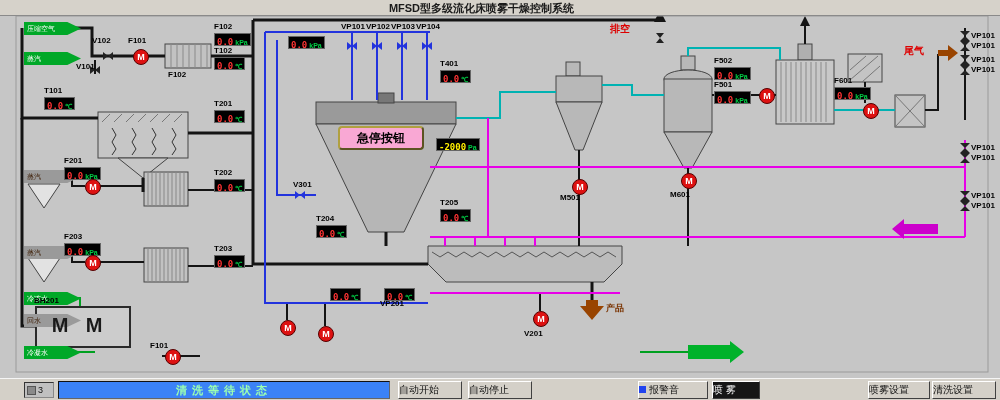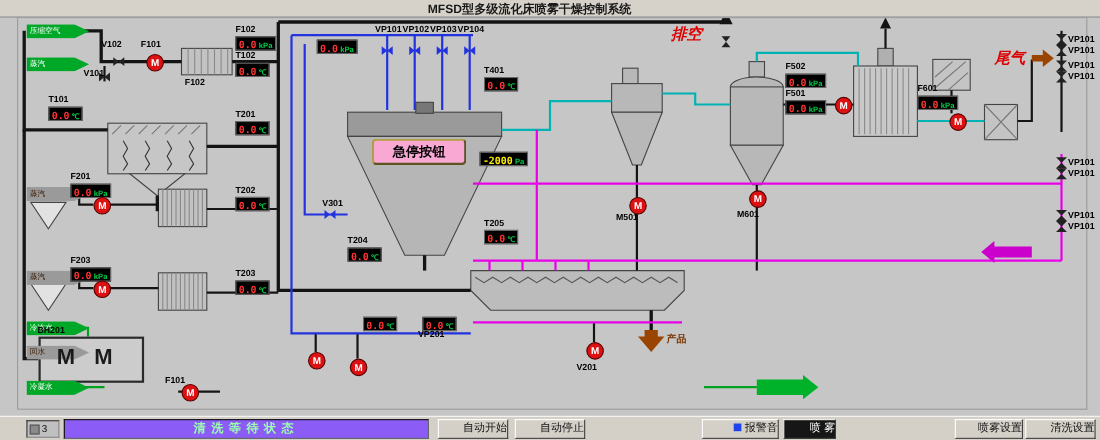--- a/index.html
+++ b/index.html
@@ -3,21 +3,21 @@
 <meta charset="utf-8">
 <style>
   html,body{margin:0;padding:0;}
   .root{position:relative;width:1000px;height:400px;background:#c6c6c6;font-family:"Liberation Sans",sans-serif;overflow:hidden;}
   .titlebar{position:absolute;left:0;top:0;width:1000px;height:15px;background:#d6d2ca;border-bottom:1px solid #8a8a8a;z-index:6;}
   .titlebar .title{position:absolute;left:50%;transform:translateX(-60%);top:1px;font-size:11px;font-weight:bold;color:#1a1a1a;white-space:nowrap;}
   .titlebar .maker{position:absolute;right:4px;top:2px;font-size:9px;color:#222;white-space:nowrap;}
   .stage{position:absolute;left:0;top:0;width:884px;height:378px;}
   .pipes{position:absolute;left:0;top:0;z-index:1;}
   .tag{position:absolute;font-size:8px;font-weight:bold;color:#000;white-space:nowrap;z-index:5;text-align:center;}
-  .redlabel{position:absolute;font-size:14px;font-weight:bold;color:#dd0000;white-space:nowrap;z-index:5;font-style:italic;}
+  .redlabel{position:absolute;font-size:10px;font-weight:bold;color:#dd0000;white-space:nowrap;z-index:5;}
   .brownlabel{position:absolute;font-size:9px;font-weight:bold;color:#7a3300;white-space:nowrap;z-index:5;}
   .disp{position:absolute;z-index:5;}
   .disp .dtag{display:block;height:9px;font-size:8px;font-weight:bold;color:#000;white-space:nowrap;}
   .disp .dbox{display:inline-block;background:#000;border:1px solid #666;height:11px;line-height:11px;padding:0 2px;white-space:nowrap;}
   .disp .dval{color:#ff3333;font-family:"DejaVu Sans Mono",monospace;font-size:9px;font-weight:bold;}
   .disp .dunit{color:#00cc44;font-size:7px;font-weight:bold;margin-left:2px;}
   .disp.alarm .dval{color:#ffee00;}
   .fan{position:absolute;width:14px;height:14px;border-radius:50%;background:#dd1111;border:1px solid #550000;color:#fff;font-size:9px;font-weight:bold;line-height:14px;text-align:center;z-index:5;}
   .blower{position:absolute;width:28px;height:26px;color:#1a1a1a;font-size:20px;font-weight:bold;line-height:26px;text-align:center;z-index:5;}
   .bhbox{position:absolute;background:#cccccc;border:2px solid #2a2a2a;z-index:4;}
@@ -25,22 +25,22 @@
   .tank span{font-size:8px;color:#111;line-height:24px;}
   .inlet{position:absolute;width:54px;height:13px;line-height:13px;font-size:7px;padding-left:3px;clip-path:polygon(0 0,76% 0,100% 50%,76% 100%,0 100%);z-index:5;white-space:nowrap;}
   .inlet.green{background:#00a828;color:#fff;}
   .inlet.gray{background:#9a9a9a;color:#3a1a00;}
   .estop{position:absolute;background:#f9a8d4;border:2px outset #b0a040;border-radius:4px;text-align:center;font-size:12px;font-weight:bold;color:#000;z-index:10;line-height:20px;}
   .watermark{position:absolute;left:64px;top:74px;z-index:50;pointer-events:none;white-space:nowrap;font-weight:bold;font-size:27px;letter-spacing:1px;color:#ee1111;
      text-shadow:-1px -1px 0 #fff,1px -1px 0 #fff,-1px 1px 0 #fff,1px 1px 0 #fff,0 -1px 0 #fff,0 1px 0 #fff,-1px 0 0 #fff,1px 0 0 #fff;}
   .bottombar{position:absolute;left:0;top:378px;width:1000px;height:22px;background:#d4d0c8;border-top:1px solid #f5f5f5;z-index:20;}
   .counter{position:absolute;left:24px;top:3px;width:28px;height:14px;background:#c0c0c0;border:1px inset #888;font-size:9px;line-height:14px;color:#111;}
   .counter .cicon{display:inline-block;width:7px;height:7px;background:#8a8a8a;border:1px solid #555;margin:0 2px;vertical-align:middle;}
-  .statusbox{position:absolute;left:58px;top:2px;width:330px;height:16px;background:#8b5cf6;border:1px inset #666;color:#9cffb0;font-size:11px;font-weight:bold;text-align:center;line-height:16px;letter-spacing:5px;}
-  .btn{position:absolute;top:2px;height:16px;line-height:16px;text-align:right;font-size:10px;color:#111;background:#d4d0c8;border-top:1px solid #fff;border-left:1px solid #fff;border-right:1px solid #404040;border-bottom:1px solid #404040;cursor:pointer;white-space:nowrap;}
+  .statusbox{position:absolute;left:58px;top:2px;width:330px;height:16px;background:#3b82f6;border:1px inset #666;color:#9cffb0;font-size:11px;font-weight:bold;text-align:center;line-height:16px;letter-spacing:5px;}
+  .btn{position:absolute;top:2px;height:16px;line-height:16px;text-align:left;font-size:10px;color:#111;background:#d4d0c8;border-top:1px solid #fff;border-left:1px solid #fff;border-right:1px solid #404040;border-bottom:1px solid #404040;cursor:pointer;white-space:nowrap;}
   .btn.dark{background:#161616;color:#fff;}
   .btn.cip{background:#00cc33;color:#003300;font-weight:bold;margin-top:41px;}
   .spk{display:inline-block;width:7px;height:7px;background:#2244ee;margin-right:3px;}
 </style>
 </head>
 <body>
 
 <div class="root">
 
   <div class="titlebar">

